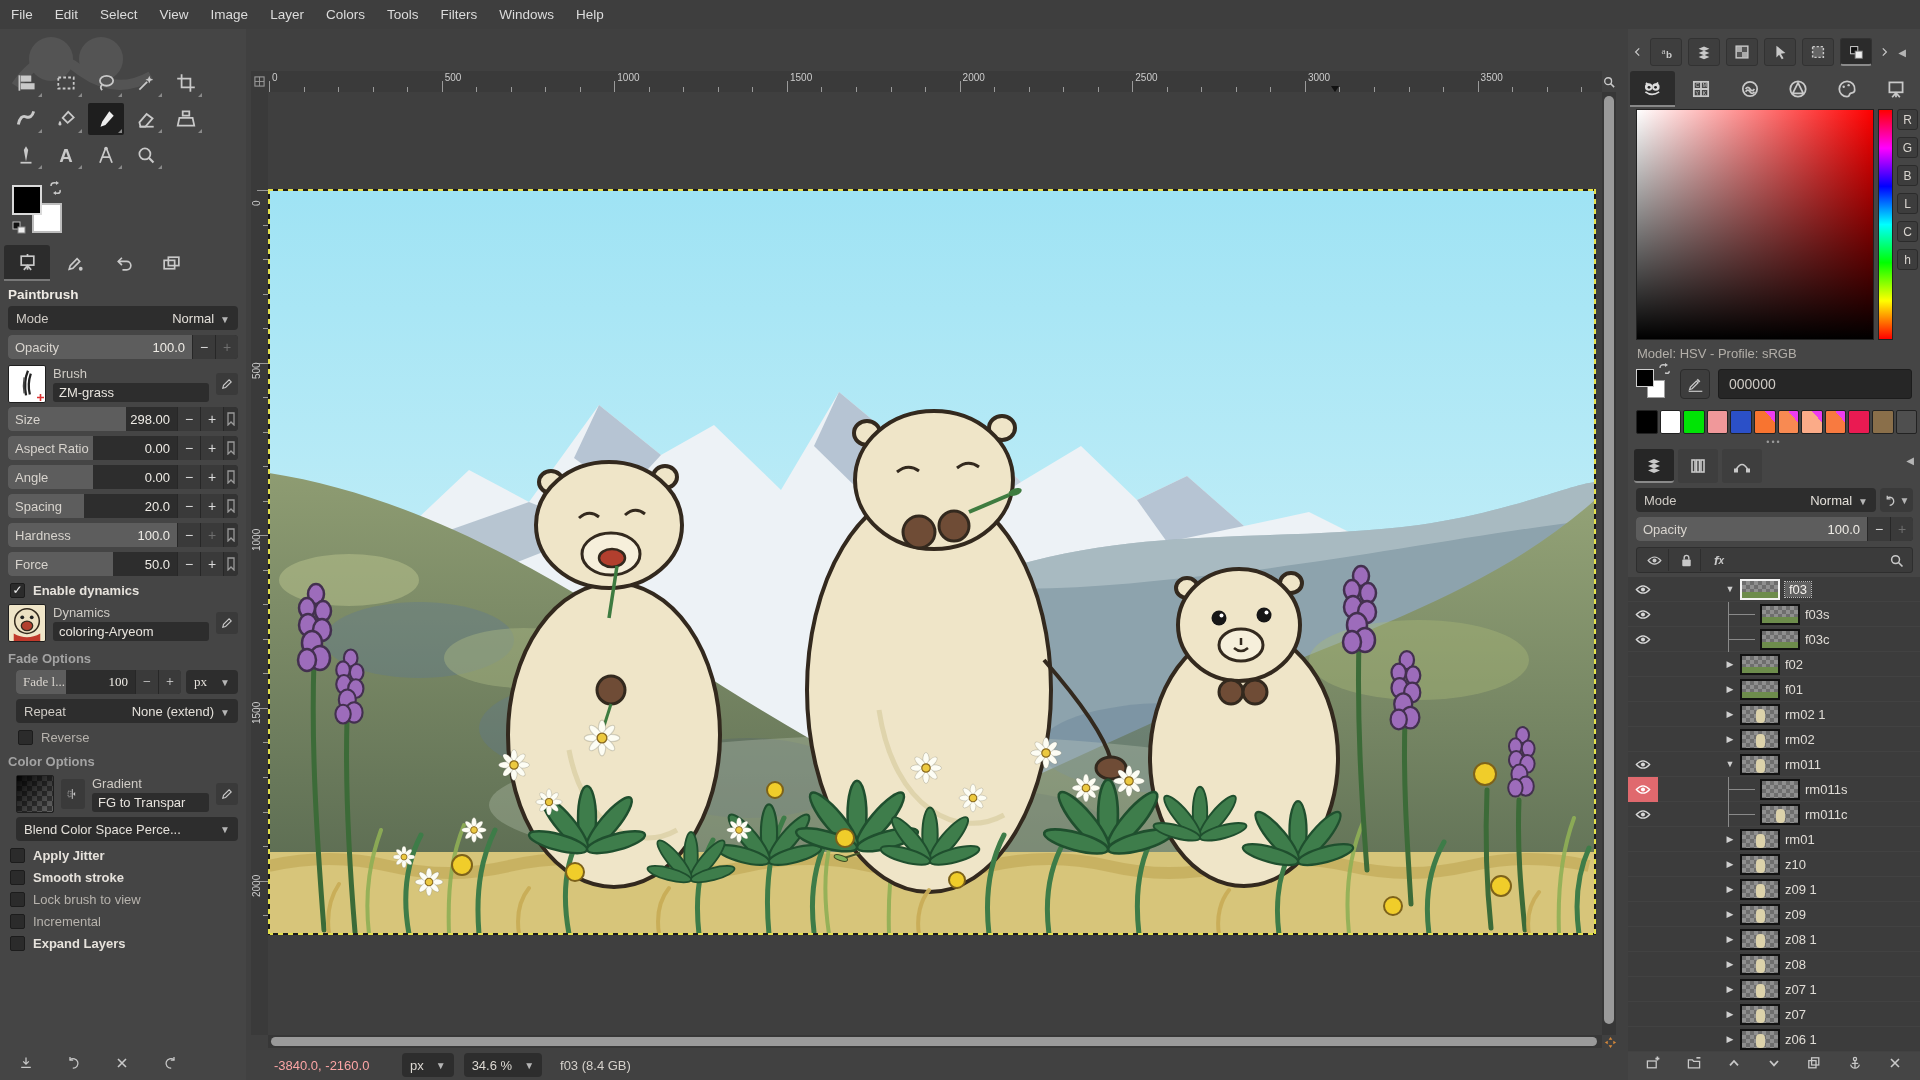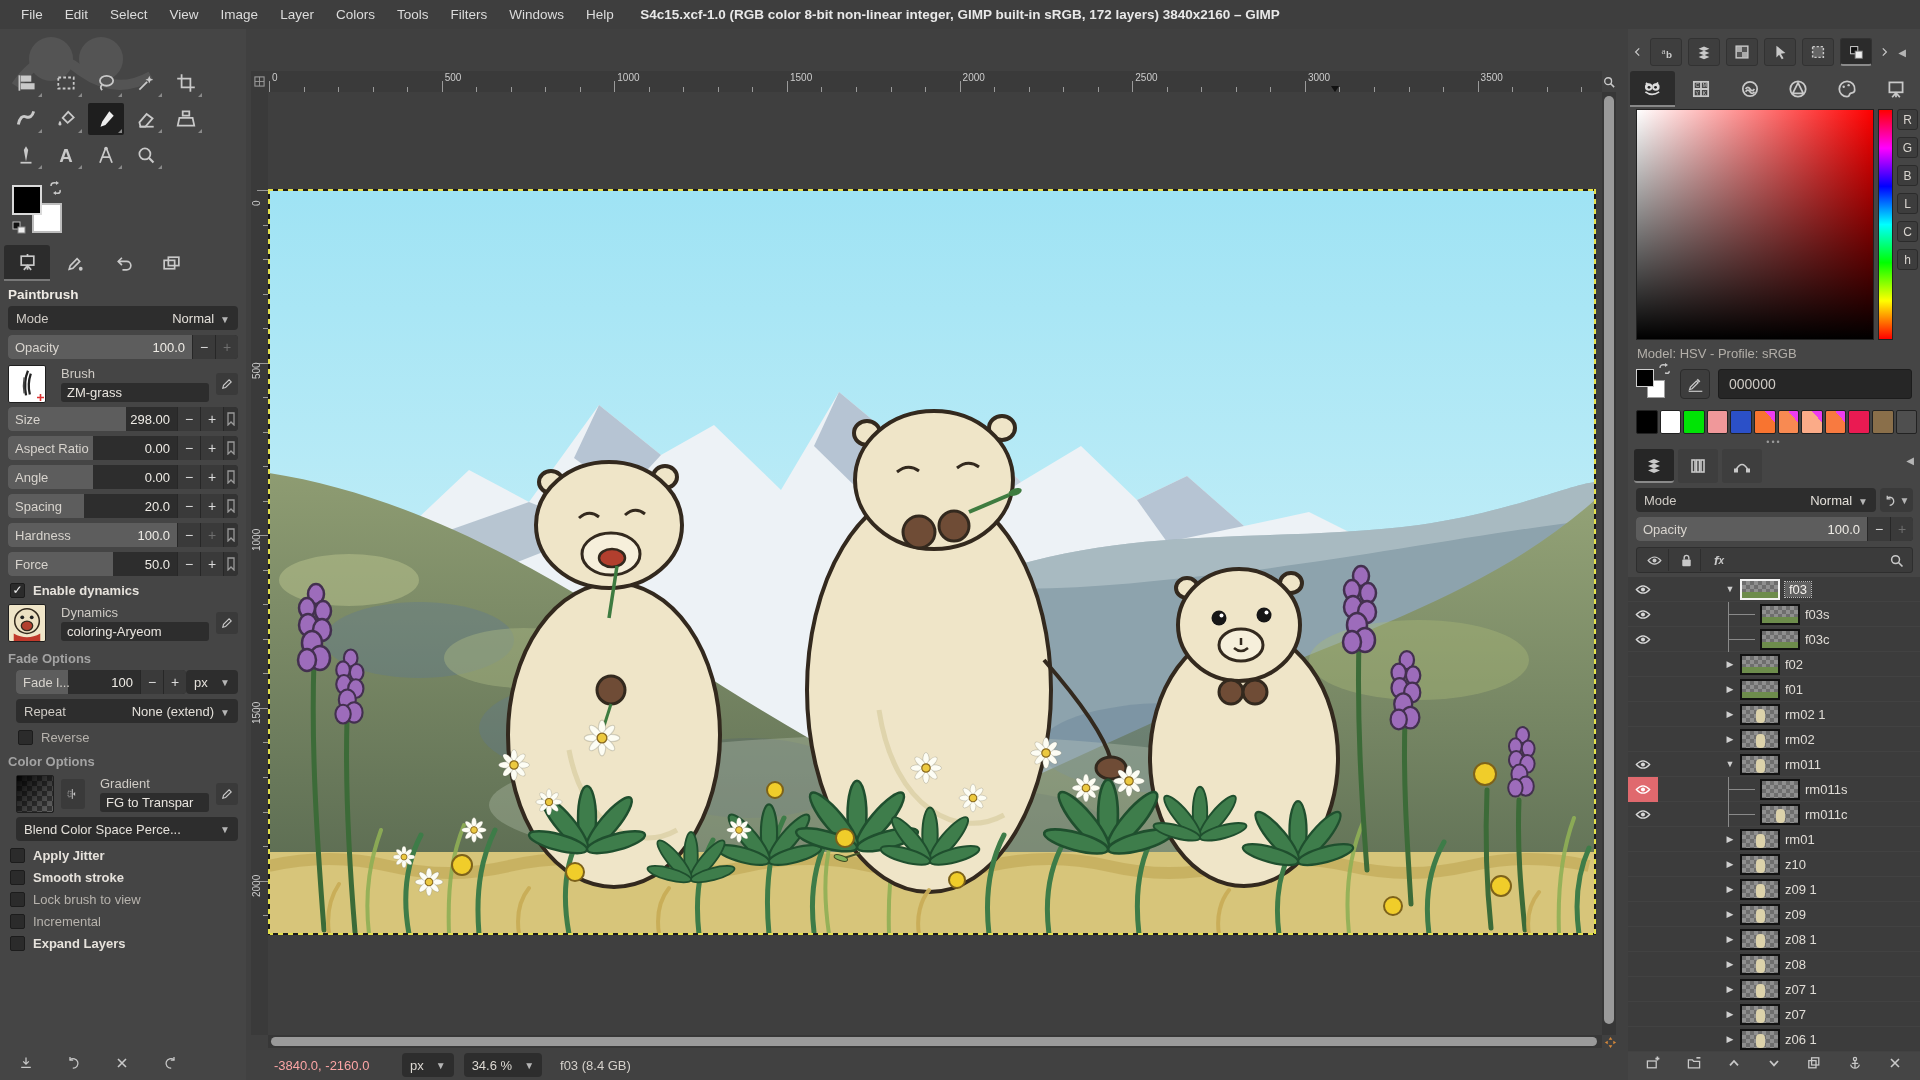--- a/index.html
+++ b/index.html
@@ -3,21 +3,21 @@
 <meta charset="utf-8">
 <style>
   * { margin:0; padding:0; box-sizing:border-box; }
   html,body { width:1920px; height:1080px; overflow:hidden; }
   body { background:#454545; font-family:"Liberation Sans",sans-serif; color:#d6d2cc; font-size:13px; position:relative; }
   svg { display:block; }
   .ic svg { width:100%; height:100%; }
   .ic { color:#c9c9c9; }
 
   
-  #menubar { position:absolute; left:0; top:0; width:1920px; height:29px; background:#3e3e3e; display:flex; align-items:center; padding-left:10px; z-index:30; }
+  #menubar { position:absolute; left:0; top:0; width:1920px; height:29px; background:#3e3e3e; display:flex; align-items:center; z-index:30; }
   #menubar .menu { padding:0 11px; height:29px; line-height:29px; color:#dcdcdc; font-size:13.5px; cursor:default; }
   #win-title { position:absolute; left:50%; transform:translateX(-50%); white-space:nowrap; color:#e8e8e8; font-weight:bold; font-size:13.5px; }
 
   
   #left-panel { position:absolute; left:0; top:29px; bottom:0; width:246px; background:#454545; z-index:20; }
   #wilber-mark { position:absolute; left:6px; top:2px; opacity:.08; }
   #tool-grid { position:relative; display:grid; grid-template-columns:repeat(5,38px); grid-auto-rows:34px; gap:2px; padding:38px 0 0 8px; }
   .tool { width:36px; height:32px; display:flex; align-items:center; justify-content:center; border-radius:2px; position:relative; }
   .tool.active { background:#1e1e1e; }
   .tool svg { width:22px; height:22px; }
@@ -48,21 +48,21 @@
   .scale .txt { position:absolute; inset:0; display:flex; align-items:center; justify-content:space-between; padding:0 7px; }
   .scale .txt .lab { color:#d8d4ce; }
   .scale .txt .val { color:#efece6; }
   .sbtn { width:23px; display:flex; align-items:center; justify-content:center; background:#3a3a3a; border-left:1px solid #272727; color:#dcdcdc; font-size:14px; }
   .sbtn.dim { color:#6f6f6f; }
   .mini { width:15px; display:flex; align-items:center; justify-content:center; background:#333; border-left:1px solid #272727; }
   .mini svg { width:10px; height:14px; }
 
   .itemrow { display:flex; align-items:center; margin:6px 8px 4px 8px; gap:7px; }
   .thumb48 { width:38px; height:38px; background:#fff; border:1px solid #1f1f1f; border-radius:2px; position:relative; flex-shrink:0; }
-  .stack2 { flex:1;margin-left:8px; }
+  .stack2 { flex:1; }
   .stack2 .l1 { color:#cfcbc5; }
   .stack2 .l2 { background:#2d2d2d; border-radius:3px; padding:2px 6px; margin-top:2px; color:#e8e4de; }
   .editbtn { width:22px; height:22px; background:#3a3a3a; border-radius:3px; display:flex; align-items:center; justify-content:center; }
   .editbtn svg { width:14px; height:14px; }
 
   .chkrow { display:flex; align-items:center; gap:8px; margin:7px 8px 0 10px; }
   .chk { width:15px; height:15px; background:#2b2b2b; border:1px solid #1c1c1c; border-radius:2px; color:#f0f0f0; font-size:12px; line-height:13px; text-align:center; }
   .chkrow .clab { color:#b7b3ad; }
   .chkrow .clab.bold { color:#e6e2dc; font-weight:bold; }
   .sechead { font-weight:bold; color:#a3a3a3; margin:9px 0 4px 8px; }
@@ -176,21 +176,20 @@
       <div class="menu">Select</div>
       <div class="menu">View</div>
       <div class="menu">Image</div>
       <div class="menu">Layer</div>
       <div class="menu">Colors</div>
       <div class="menu">Tools</div>
       <div class="menu">Filters</div>
       <div class="menu">Windows</div>
       <div class="menu">Help</div>
     </div>
-  <div id="win-title">S4c15.xcf-1.0 (RGB color 8-bit non-linear integer, GIMP built-in sRGB, 172 layers) 3840x2160 – GIMP</div>
 </div>
 
 <div id="left-panel">
   <svg id="wilber-mark" width="150" height="60" viewBox="0 0 150 60">
     <circle cx="45" cy="28" r="22" fill="#fff"></circle>
       <circle cx="95" cy="28" r="22" fill="#fff"></circle>
       <path d="M10,55 Q40,10 75,40 Q110,65 145,45" fill="none" stroke="#fff" stroke-width="10"></path>
   </svg>
   <div id="tool-grid">
       <div class="tool">
@@ -492,21 +491,21 @@
       <div class="l2">coloring-Aryeom</div>
     </div>
     <div class="editbtn ic">
         <svg viewBox="0 0 20 20">
           <path d="M4 16l1-4 8-8 3 3-8 8z" fill="none" stroke="currentColor" stroke-width="1.6"></path>
         </svg>
       </div>
   </div>
 
   <div class="sechead">Fade Options</div>
-  <div class="opt" style="display:flex;margin-left:16px;">
+  <div class="opt" style="display:flex;gap:5px;margin-left:16px;font-family:Liberation Serif, serif;">
     <div class="spinrow" style="flex:1">
       <div class="scale">
           <div class="fill" style="width:42%"></div>
         <div class="txt">
             <span class="lab">Fade l...</span>
             <span class="val">100</span>
           </div>
       </div>
       <div class="sbtn">−</div>
       <div class="sbtn">+</div>

